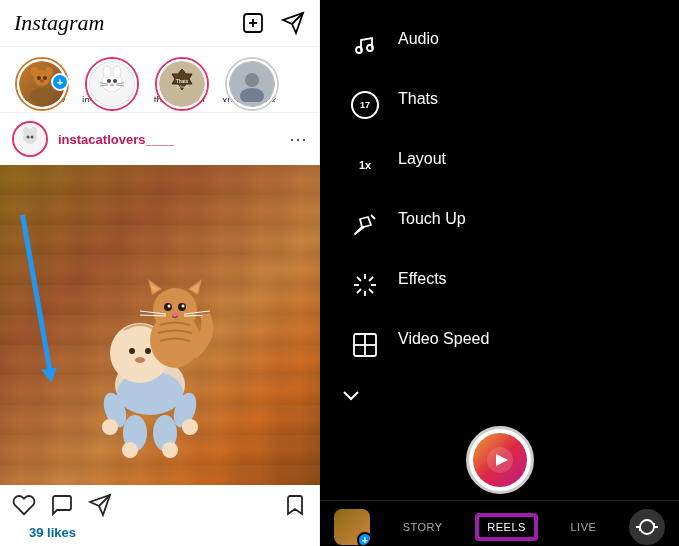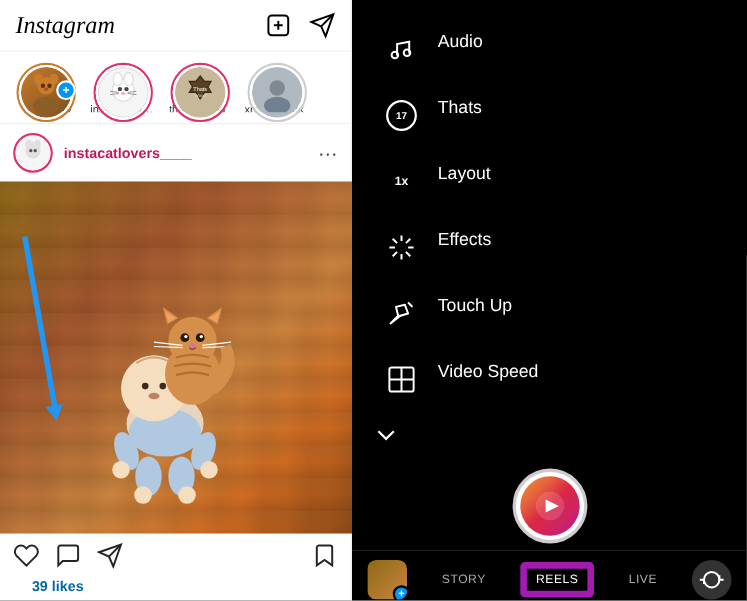--- a/index.html
+++ b/index.html
@@ -272,21 +272,21 @@
     .bottom-tab {
       font-size: 11px;
       color: #aaa;
       padding: 4px 8px;
       cursor: pointer;
       text-transform: uppercase;
       letter-spacing: 0.5px;
     }
     .bottom-tab.active {
       color: #fff;
-      border: 6px solid #a21caf;
+      border: 4px solid #a21caf;
       border-radius: 4px;
       padding: 4px 8px;
     }
     .bottom-thumb {
       width: 36px;
       height: 36px;
       border-radius: 8px;
       overflow: hidden;
       position: relative;
     }
@@ -604,20 +604,31 @@
       <span class="menu-label">Thats</span>
     </div>
 
     <div class="menu-item">
       <div class="menu-icon">
         <div style="display:flex;align-items:center;gap:0px;">
           <span style="color:#fff;font-size:11px;font-weight:700;">1x</span>
         </div>
       </div>
       <span class="menu-label">Layout</span>
+    </div>
+
+    <div class="menu-item">
+      <div class="menu-icon">
+        <svg width="26" height="26" viewBox="0 0 26 26" fill="none" stroke="#fff" stroke-width="1.8">
+          <path d="M3 22 L10 15 L8 7 L16 5 L19 13 L12 15 Z" stroke-linejoin="round"></path>
+          <path d="M10 15 L12 15"></path>
+          <line x1="19" y1="3" x2="23" y2="7"></line>
+        </svg>
+      </div>
+      <span class="menu-label">Touch Up</span>
     </div>
 
     <div class="menu-item">
       <div class="menu-icon">
         <svg width="26" height="26" viewBox="0 0 26 26" fill="none" stroke="#fff" stroke-width="1.8">
           <line x1="13" y1="2" x2="13" y2="7"></line>
           <line x1="13" y1="19" x2="13" y2="24"></line>
           <line x1="2" y1="13" x2="7" y2="13"></line>
           <line x1="19" y1="13" x2="24" y2="13"></line>
           <line x1="5" y1="5" x2="9" y2="9"></line>
@@ -625,31 +636,20 @@
           <line x1="21" y1="5" x2="17" y2="9"></line>
           <line x1="9" y1="17" x2="5" y2="21"></line>
         </svg>
       </div>
       <span class="menu-label">Effects</span>
     </div>
 
     <div class="menu-item">
       <div class="menu-icon">
         <svg width="26" height="26" viewBox="0 0 26 26" fill="none" stroke="#fff" stroke-width="1.8">
-          <path d="M3 22 L10 15 L8 7 L16 5 L19 13 L12 15 Z" stroke-linejoin="round"></path>
-          <path d="M10 15 L12 15"></path>
-          <line x1="19" y1="3" x2="23" y2="7"></line>
-        </svg>
-      </div>
-      <span class="menu-label">Touch Up</span>
-    </div>
-
-    <div class="menu-item">
-      <div class="menu-icon">
-        <svg width="26" height="26" viewBox="0 0 26 26" fill="none" stroke="#fff" stroke-width="1.8">
           <rect x="2" y="2" width="22" height="22" rx="2"></rect>
           <line x1="13" y1="2" x2="13" y2="24"></line>
           <line x1="2" y1="13" x2="24" y2="13"></line>
         </svg>
       </div>
       <span class="menu-label">Video Speed</span>
     </div>
 
   </div>
 

